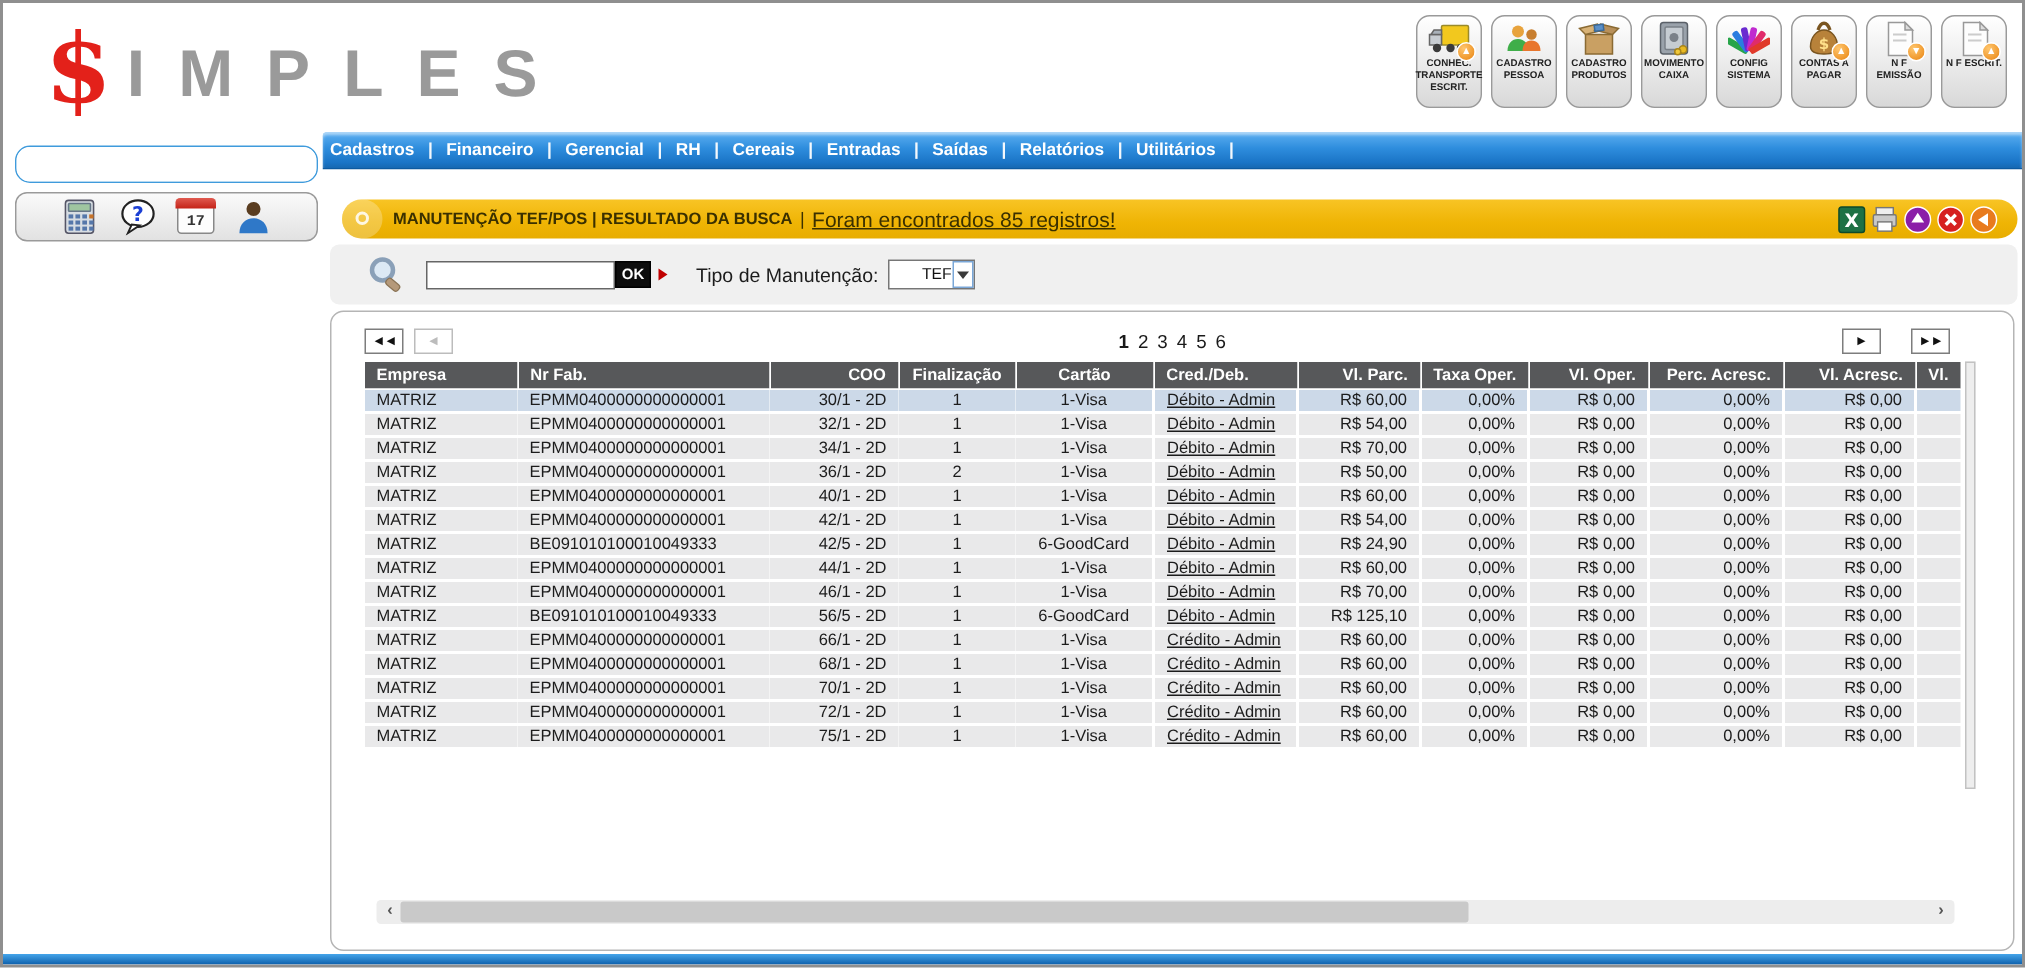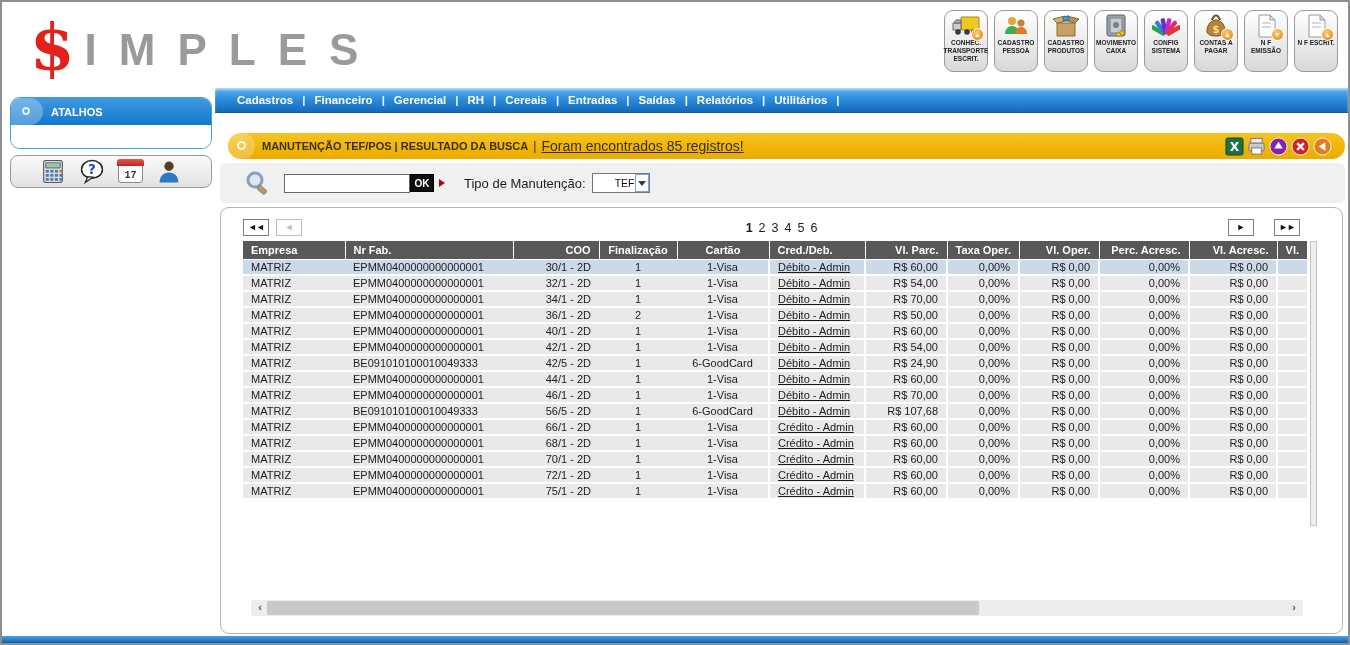--- a/index.html
+++ b/index.html
@@ -24,21 +24,21 @@
   .badge { position: absolute; right: -4px; bottom: -3px; width: 13px; height: 13px; border-radius: 50%;
     background: radial-gradient(circle at 35% 30%, #ffc66e, #e8830f); border: 1px solid #fff;
     color: #fff; font-size: 7px; line-height: 11px; text-align: center; font-weight: bold; }
   .badge.up::before { content: '▲'; }
   .badge.down::before { content: '▼'; }
 
   
   .menu-bar { position: absolute; left: 213px; top: 86px; right: 0; height: 25px;
     background: linear-gradient(#5eb0f2, #2e8ddd 45%, #1a74c6 85%, #1668b2);
     box-shadow: inset 0 2px 2px rgba(255,255,255,.5); border-bottom: 1px solid #0d5aa0;
-    border-radius: 3px 0 0 0; display: flex; align-items: center; padding-left: 22px;
+    border-radius: 3px 0 0 0; display: flex; align-items: center; padding-left: 5px;
     color: #fff; font-size: 11.5px; font-weight: bold; }
   .menu-item { margin-right: 9px; cursor: pointer; white-space: nowrap; }
   .menu-sep { margin-right: 9px; opacity: .95; }
 
   
   .sidebar { position: absolute; left: 8px; top: 95px; width: 202px; }
   .sb-panel { border-radius: 10px; overflow: hidden; margin-bottom: 5px; }
   .sb-panel.green { border: 1px solid #93ab57; }
   .sb-panel.blue  { border: 1px solid #3f9bdc; }
   .sb-head { height: 27px; position: relative; display: flex; align-items: center; cursor: pointer; }
@@ -265,24 +265,20 @@
     <span class="menu-item">Saídas</span>
     <span class="menu-sep">|</span>
     <span class="menu-item">Relatórios</span>
     <span class="menu-sep">|</span>
     <span class="menu-item">Utilitários</span>
     <span class="menu-sep">|</span>
   </div>
 
 <div class="sidebar">
   <div class="sb-panel blue">
-    <div class="sb-head">
-      <span class="sb-ring"></span>
-      <span class="sb-label">ATALHOS</span>
-    </div>
     <div class="sb-body"></div>
   </div>
   <div class="tray">
       <span class="tray-icon">
         <svg viewBox="0 0 24 24">
           <rect x="3" y="1.5" width="18" height="21" rx="2" fill="#d7dde3" stroke="#556"></rect>
           <rect x="5" y="3.5" width="14" height="5" rx="0.5" fill="#9fc5a0" stroke="#678"></rect>
           <g fill="#5577aa">
             <rect x="5" y="10.5" width="3" height="2.6"></rect>
             <rect x="9.4" y="10.5" width="3" height="2.6"></rect>
@@ -542,21 +538,21 @@
           <td class="col10">R$ 0,00</td>
           <td class="col11"></td>
         </tr>
         <tr>
           <td class="col0">MATRIZ</td>
           <td class="col1">BE091010100010049333</td>
           <td class="col2">56/5 - 2D</td>
           <td class="col3">1</td>
           <td class="col4">6-GoodCard</td>
           <td class="col5">Débito - Admin</td>
-          <td class="col6">R$ 107,68</td>
+          <td class="col6">R$ 125,10</td>
           <td class="col7">0,00%</td>
           <td class="col8">R$ 0,00</td>
           <td class="col9">0,00%</td>
           <td class="col10">R$ 0,00</td>
           <td class="col11"></td>
         </tr>
         <tr>
           <td class="col0">MATRIZ</td>
           <td class="col1">EPMM0400000000000001</td>
           <td class="col2">66/1 - 2D</td>

